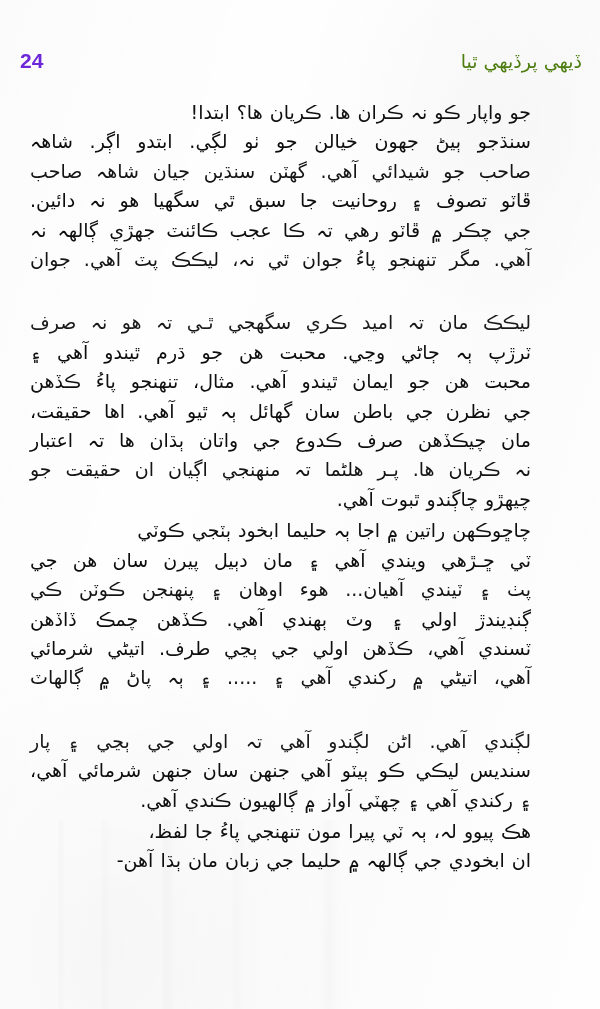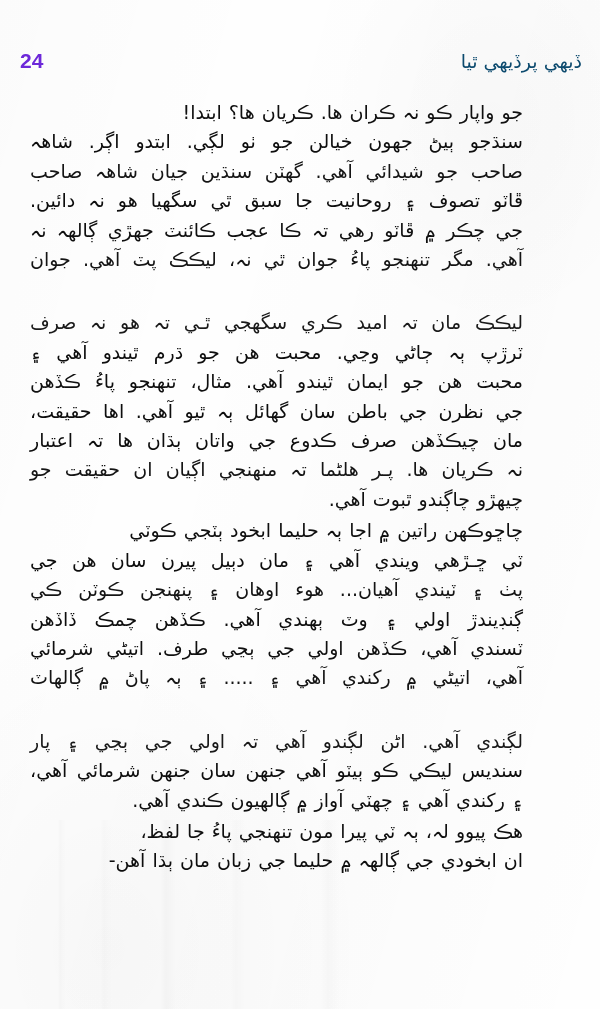--- a/index.html
+++ b/index.html
@@ -60,40 +60,40 @@
     height: 36px;
     display: flex;
     align-items: flex-start;
     justify-content: space-between;
     flex-direction: row-reverse;
   }
   .head-title {
     direction: rtl;
     font-size: 19px;
     line-height: 26px;
-    color: #0c4a6e;
+    color: #4d7c0f;
     letter-spacing: .5px;
     white-space: nowrap;
     transform: translateX(10px);
   }
   .page-number {
     direction: ltr;
     font-family: "Liberation Sans", sans-serif;
     font-size: 21px;
     font-weight: bold;
     color: #6d28d9;
     line-height: 26px;
     transform: translateX(-8px);
   }
 
   
   .text-body {
     position: absolute;
     top: 98px;
-    right: 77px;
+    right: 69px;
     left: 30px;
     direction: rtl;
   }
   .para {
     margin: 0;
     padding: 0;
   }
   .para + .para {
     margin-top: 2px;
   }

